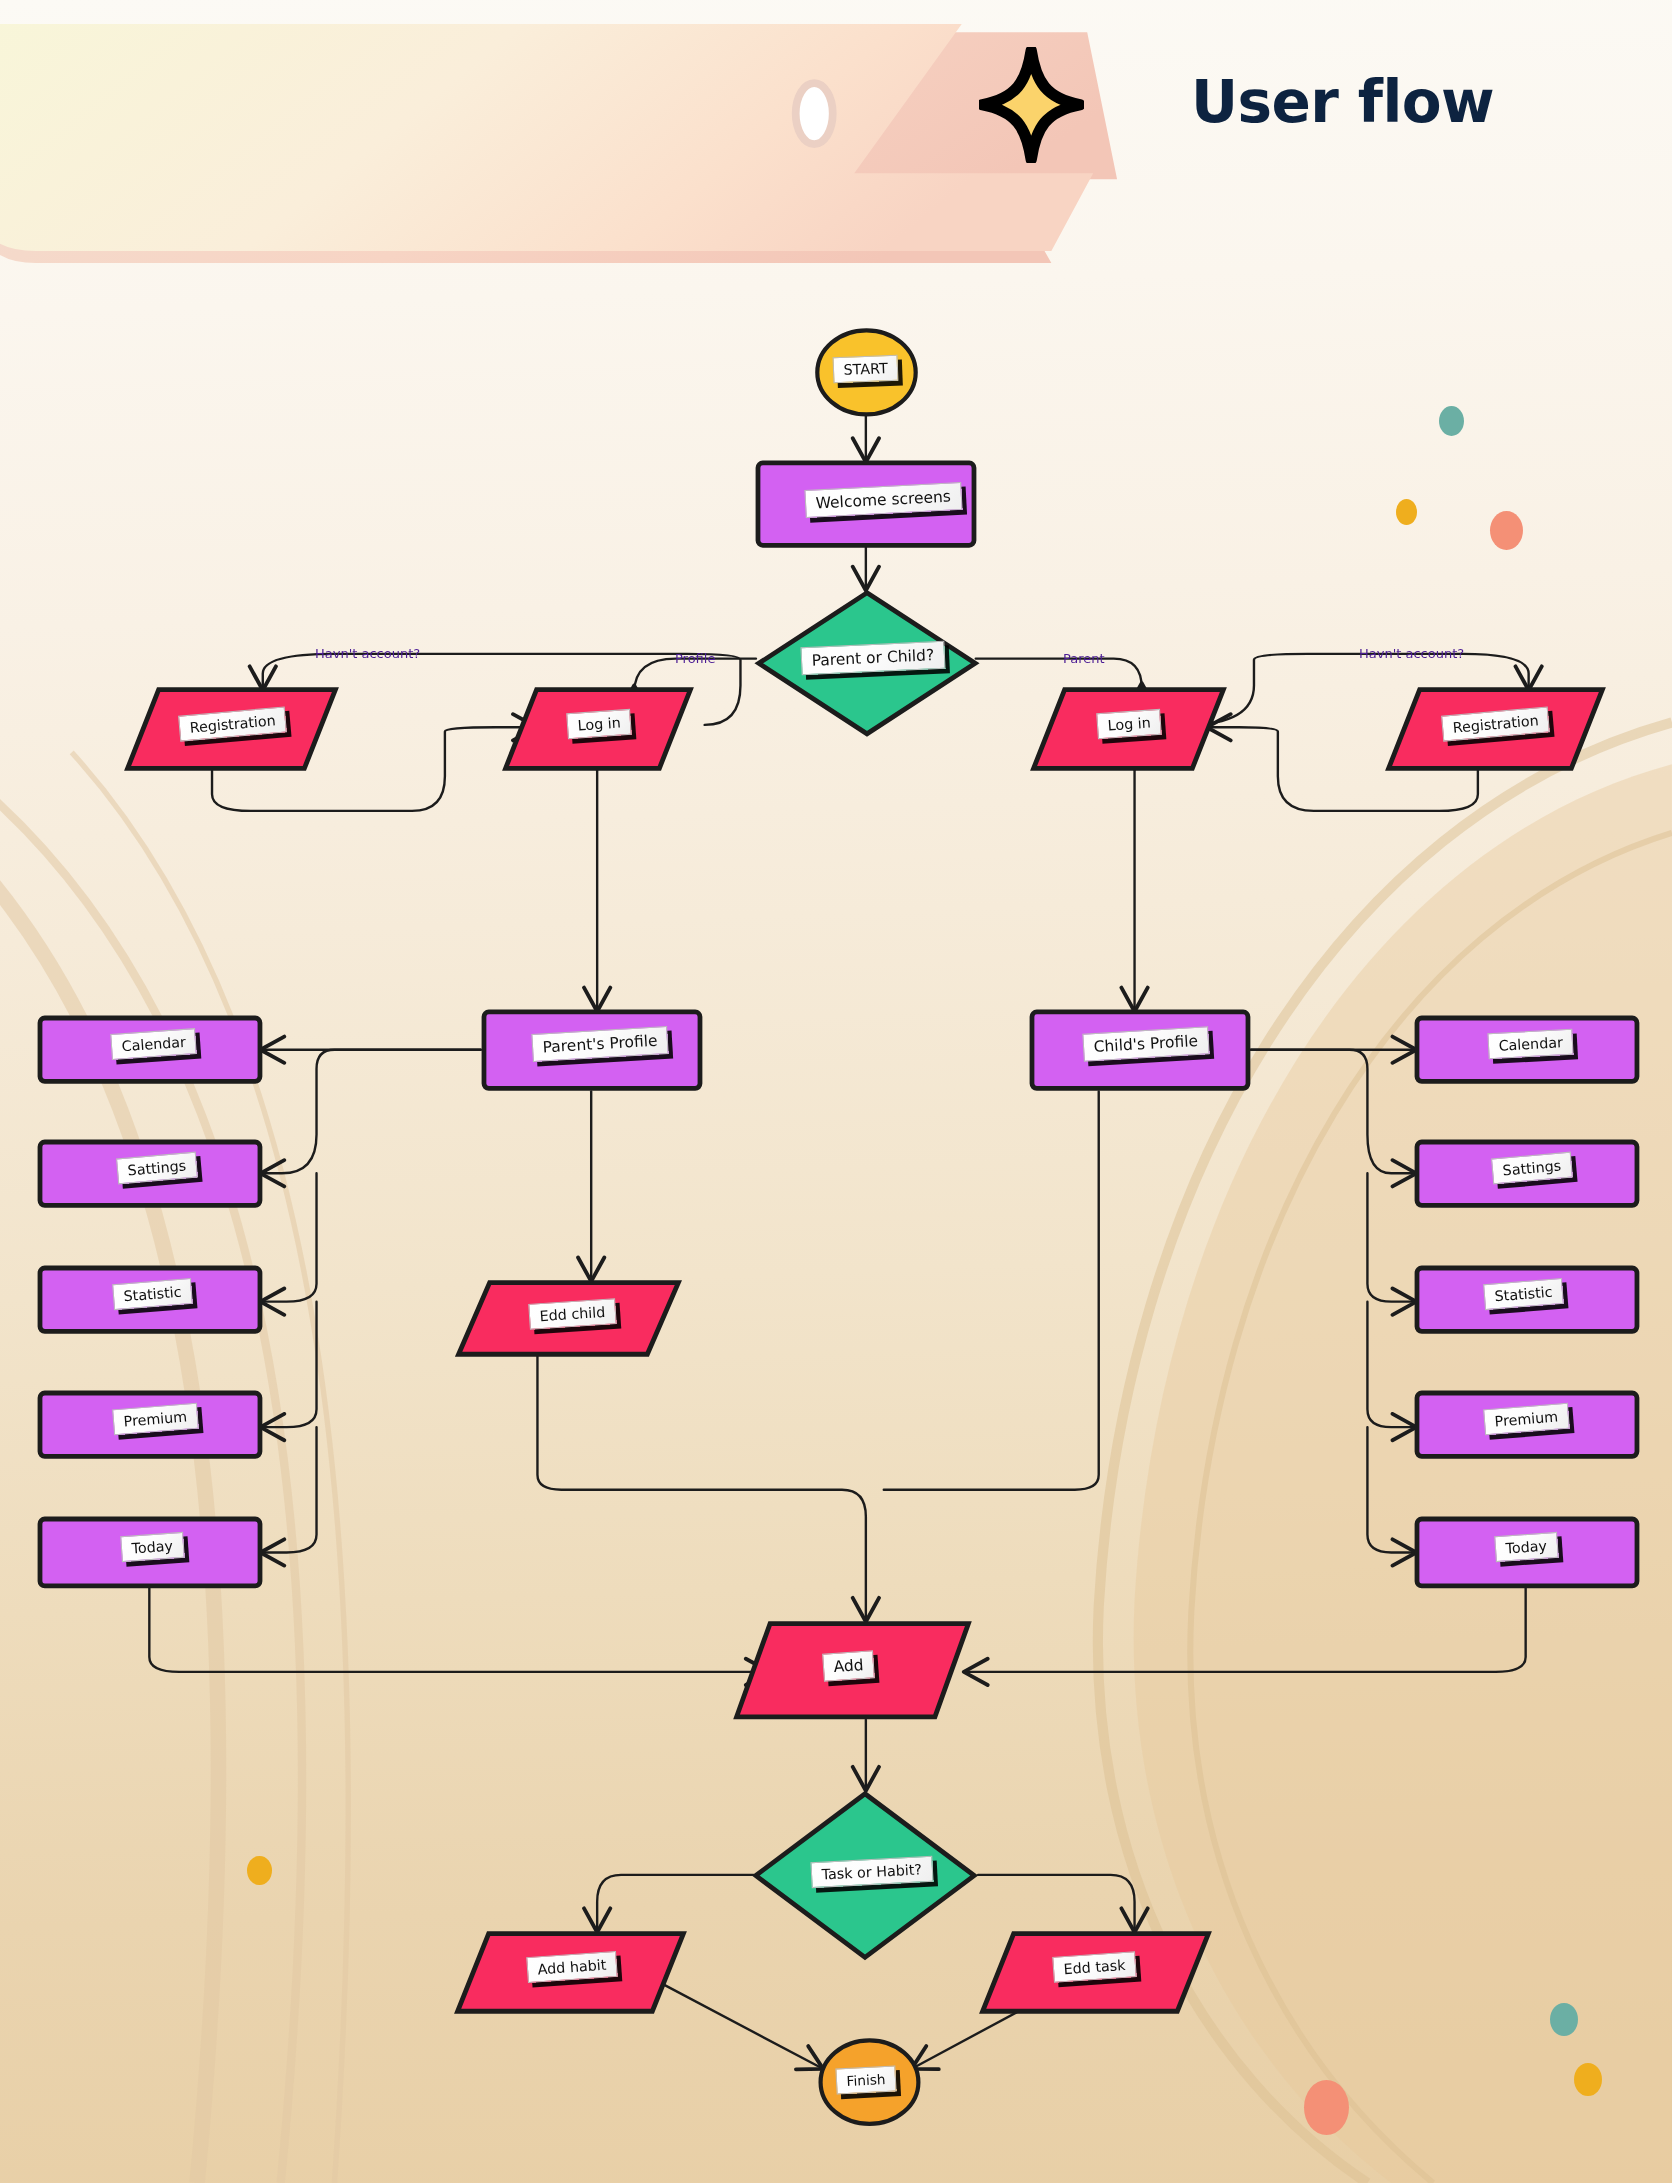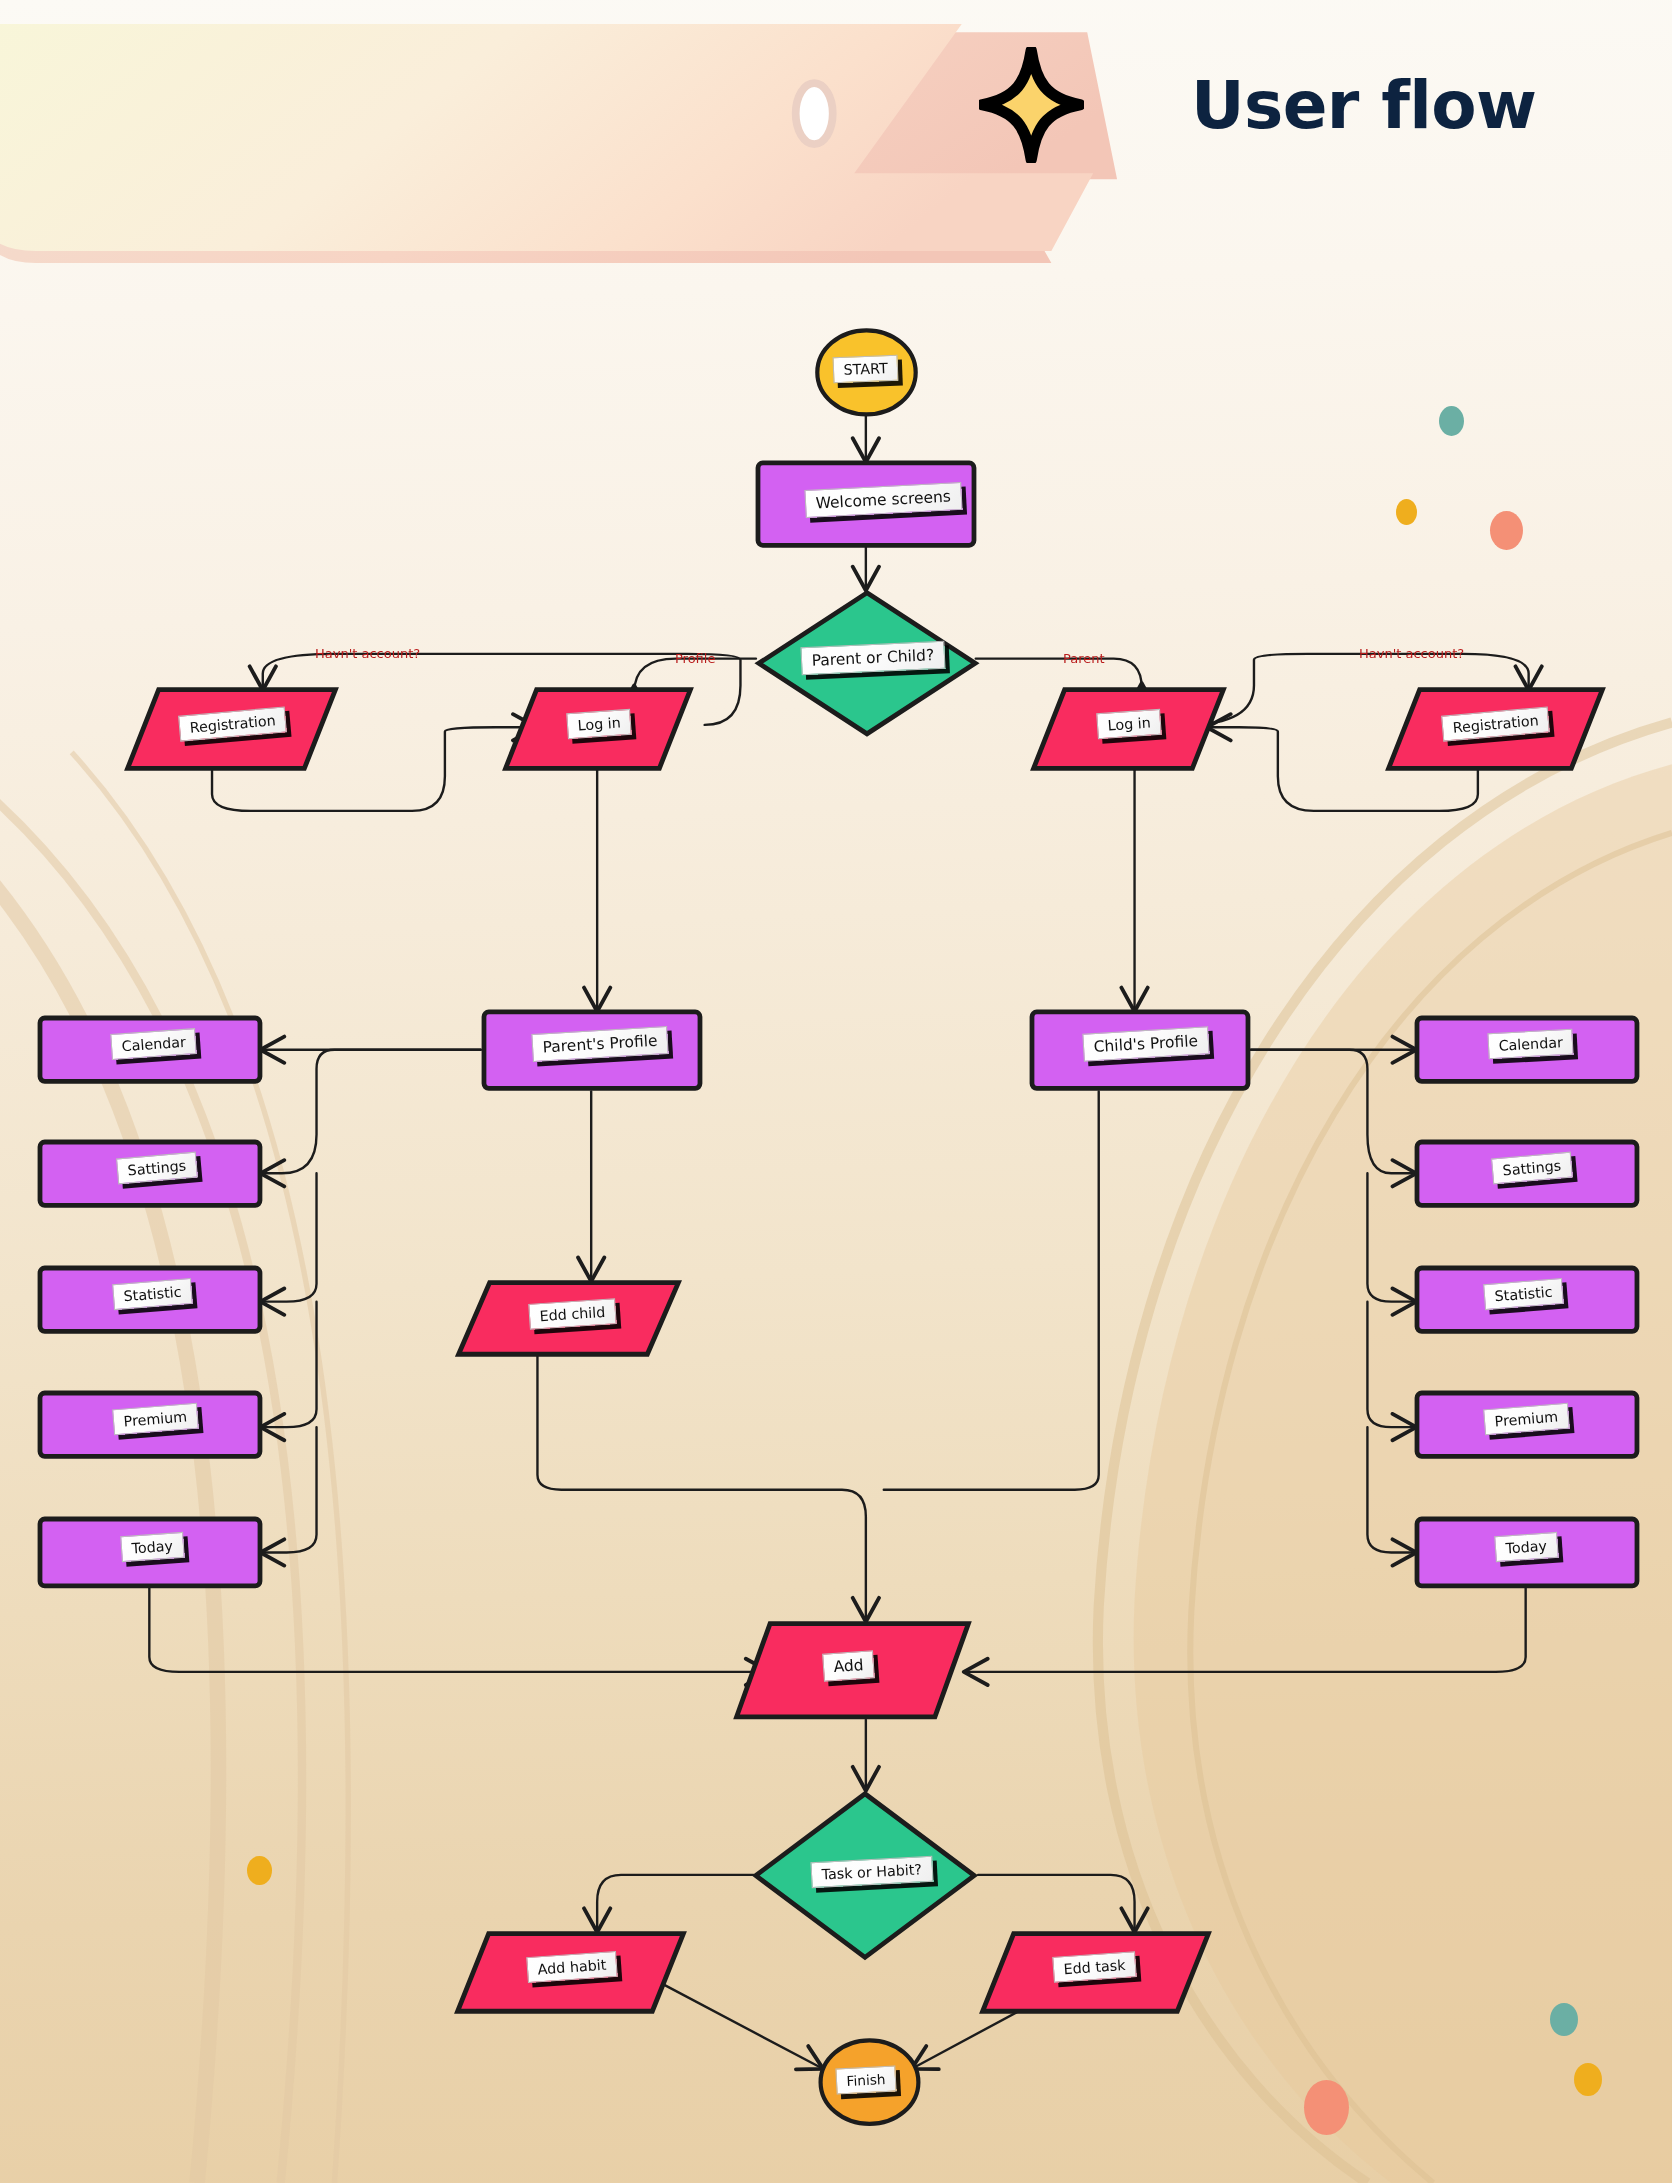--- a/index.html
+++ b/index.html
@@ -26,21 +26,21 @@
   }
   .bg-arcs{position:absolute;inset:0;}
 
   
   .ribbon-wrap{position:absolute;left:0;top:0;width:1135px;height:275px;}
 
   .title-star{position:absolute;left:979px;top:47px;width:105px;height:116px;}
   .page-title{
     position:absolute;left:1191px;top:73px;
     font-family:"DejaVu Sans", sans-serif;
-    font-size:66px;font-weight:bold;color:#0D2340;
+    font-size:58px;font-weight:bold;color:#0D2340;
     letter-spacing:-0.6px;white-space:nowrap;line-height:1;
   }
 
   
   .dot{position:absolute;border-radius:50%;}
 
   
   #flow{position:absolute;left:0;top:0;width:1672px;height:2183px;}
 
   
@@ -53,21 +53,21 @@
     box-shadow:4.2px 4.8px 0 rgba(0,0,0,0.88);
     color:#111;
     font-family:"DejaVu Sans", sans-serif;
     display:flex;align-items:center;justify-content:center;
     white-space:nowrap;
     padding:4.2px 9.6px;
     box-sizing:border-box;
   }
   .edge-label{
     position:absolute;
-    color:#b91c1c;
+    color:#4c1d95;
     font-family:"DejaVu Sans", sans-serif;
     font-size:13px;
     white-space:nowrap;
     background:transparent;
   }
 </style>
 </head>
 <body>
 
 <div id="stage">

